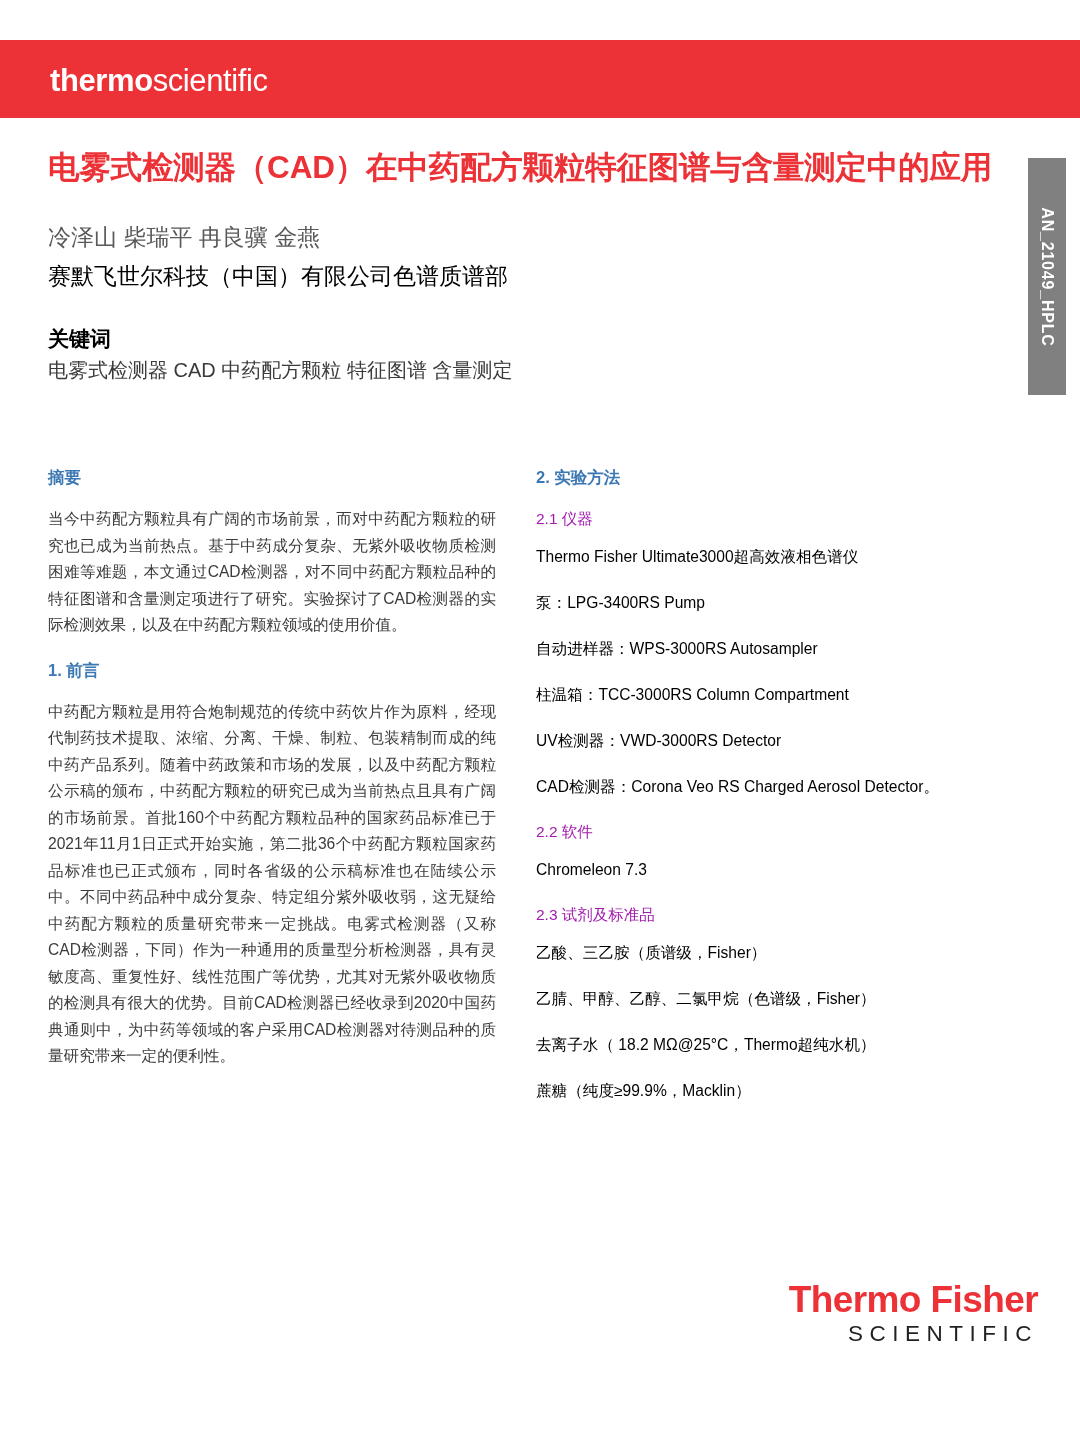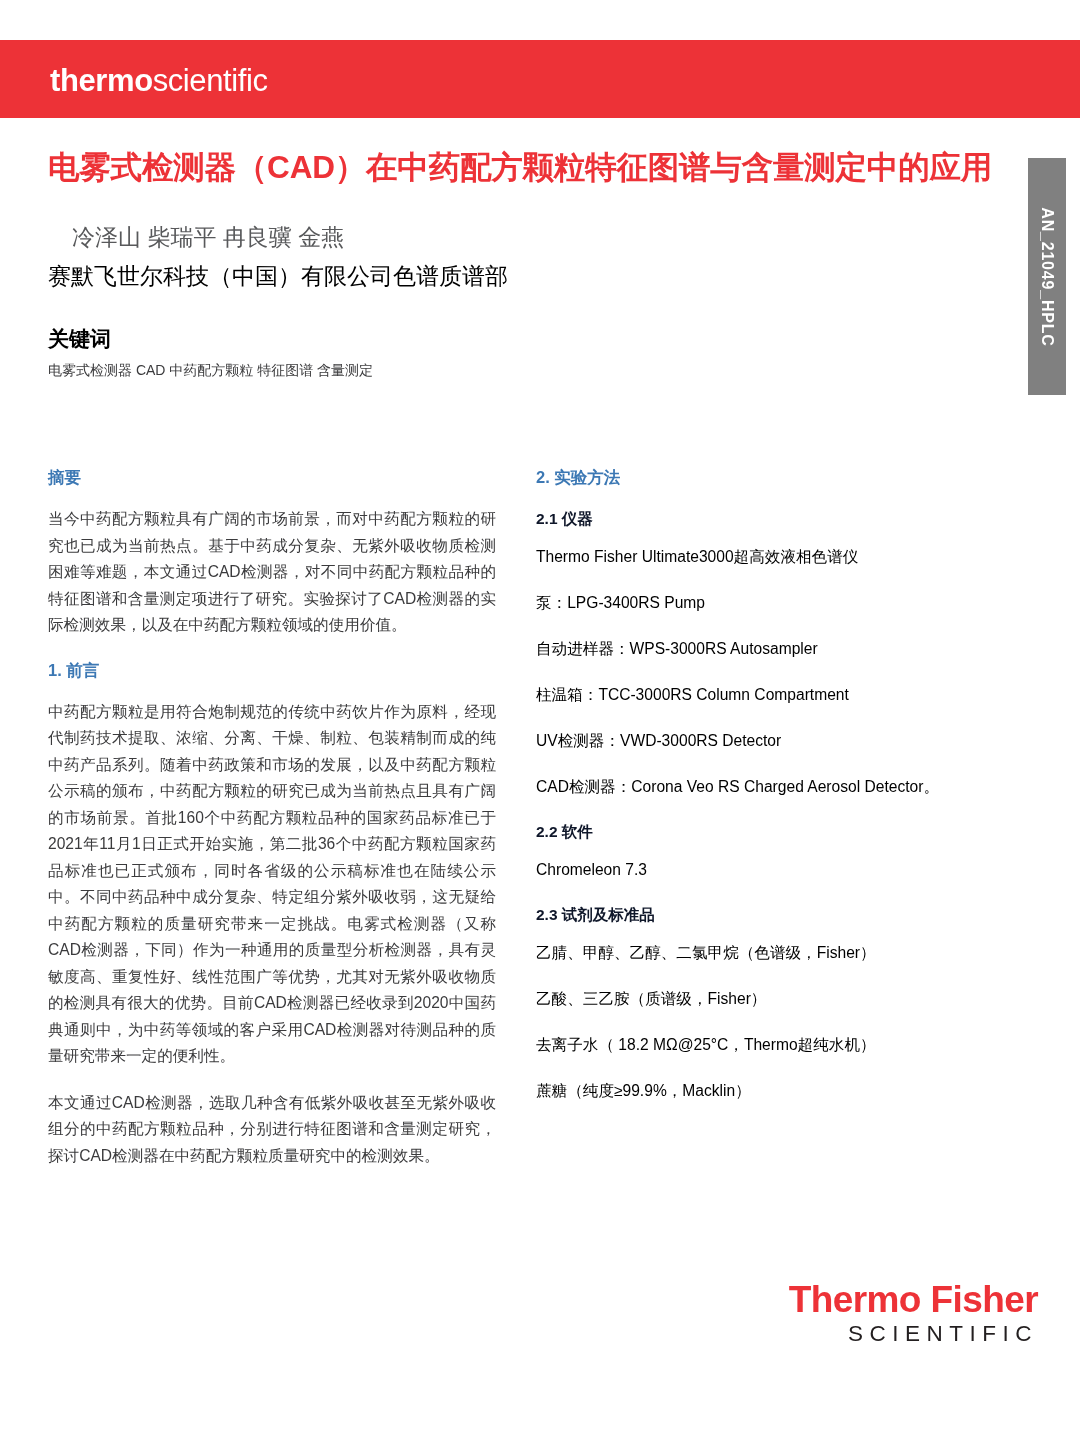--- a/index.html
+++ b/index.html
@@ -79,39 +79,38 @@
     font-weight: 700;
     color: #ED3237;
     letter-spacing: -0.2px;
   }
   .authors {
     margin-top: 30px;
     font-size: 23px;
     line-height: 39px;
     color: #58595B;
     font-weight: 400;
-    margin-left: 24px;
   }
   .affiliation {
     font-size: 23px;
     line-height: 39px;
     color: #000000;
     font-weight: 400;
   }
   .keywords-block {
     margin-top: 28px;
   }
   .keywords-label {
     font-size: 21px;
     line-height: 30px;
     font-weight: 700;
     color: #000000;
   }
   .keywords-text {
-    font-size: 14px;
+    font-size: 20px;
     line-height: 32px;
     color: #3b3b3d;
     font-weight: 400;
   }
 
   
   .columns {
     position: absolute;
     left: 48px;
     top: 466px;
@@ -127,22 +126,22 @@
     margin: 0 0 18px 0;
     font-size: 16.5px;
     line-height: 22px;
     font-weight: 700;
     color: #3C78B4;
   }
   h3.sub-head {
     margin: 22px 0 16px 0;
     font-size: 15.5px;
     line-height: 21px;
-    font-weight: 700;
-    color: #0f172a;
+    font-weight: 400;
+    color: #a21caf;
   }
   p.body-text {
     margin: 0 0 20px 0;
     font-size: 15.6px;
     line-height: 26.5px;
     color: #3b3b3d;
     text-align: justify;
     text-justify: inter-ideograph;
   }
   p.item-line {
@@ -208,40 +207,39 @@
 </div>
 
 <div class="columns">
 
   <div class="col left">
     <h2 class="sec-head">摘要</h2>
     <p class="body-text">当今中药配方颗粒具有广阔的市场前景，而对中药配方颗粒的研究也已成为当前热点。基于中药成分复杂、无紫外吸收物质检测困难等难题，本文通过CAD检测器，对不同中药配方颗粒品种的特征图谱和含量测定项进行了研究。实验探讨了CAD检测器的实际检测效果，以及在中药配方颗粒领域的使用价值。</p>
 
     <h2 class="sec-head">1. 前言</h2>
     <p class="body-text">中药配方颗粒是用符合炮制规范的传统中药饮片作为原料，经现代制药技术提取、浓缩、分离、干燥、制粒、包装精制而成的纯中药产品系列。随着中药政策和市场的发展，以及中药配方颗粒公示稿的颁布，中药配方颗粒的研究已成为当前热点且具有广阔的市场前景。首批160个中药配方颗粒品种的国家药品标准已于2021年11月1日正式开始实施，第二批36个中药配方颗粒国家药品标准也已正式颁布，同时各省级的公示稿标准也在陆续公示中。不同中药品种中成分复杂、特定组分紫外吸收弱，这无疑给中药配方颗粒的质量研究带来一定挑战。电雾式检测器（又称CAD检测器，下同）作为一种通用的质量型分析检测器，具有灵敏度高、重复性好、线性范围广等优势，尤其对无紫外吸收物质的检测具有很大的优势。目前CAD检测器已经收录到2020中国药典通则中，为中药等领域的客户采用CAD检测器对待测品种的质量研究带来一定的便利性。</p>
-    <p class="body-text">本文通过CAD检测器，选取几种含有低紫外吸收甚至无紫外吸收组分的中药配方颗粒品种，分别进行特征图谱和含量测定研究，探讨CAD检测器在中药配方颗粒质量研究中的检测效果。</p>
   </div>
 
   <div class="col right">
     <h2 class="sec-head">2. 实验方法</h2>
 
     <h3 class="sub-head">2.1 仪器</h3>
     <p class="item-line">Thermo Fisher Ultimate3000超高效液相色谱仪</p>
     <p class="item-line">泵：LPG-3400RS Pump</p>
     <p class="item-line">自动进样器：WPS-3000RS Autosampler</p>
     <p class="item-line">柱温箱：TCC-3000RS Column Compartment</p>
     <p class="item-line">UV检测器：VWD-3000RS Detector</p>
     <p class="item-line">CAD检测器：Corona Veo RS Charged Aerosol Detector。</p>
 
     <h3 class="sub-head">2.2 软件</h3>
     <p class="item-line">Chromeleon 7.3</p>
 
     <h3 class="sub-head">2.3 试剂及标准品</h3>
+    <p class="item-line">乙酸、三乙胺（质谱级，Fisher）</p>
     <p class="item-line">乙腈、甲醇、乙醇、二氯甲烷（色谱级，Fisher）</p>
-    <p class="item-line">乙酸、三乙胺（质谱级，Fisher）</p>
     <p class="item-line">去离子水（ 18.2 MΩ@25°C，Thermo超纯水机）</p>
     <p class="item-line">蔗糖（纯度≥99.9%，Macklin）</p>
   </div>
 
 </div>
 
 <div class="footer-logo">
   <div class="tf-name">Thermo Fisher</div>
   <div class="tf-sub">SCIENTIFIC</div>
 </div>

